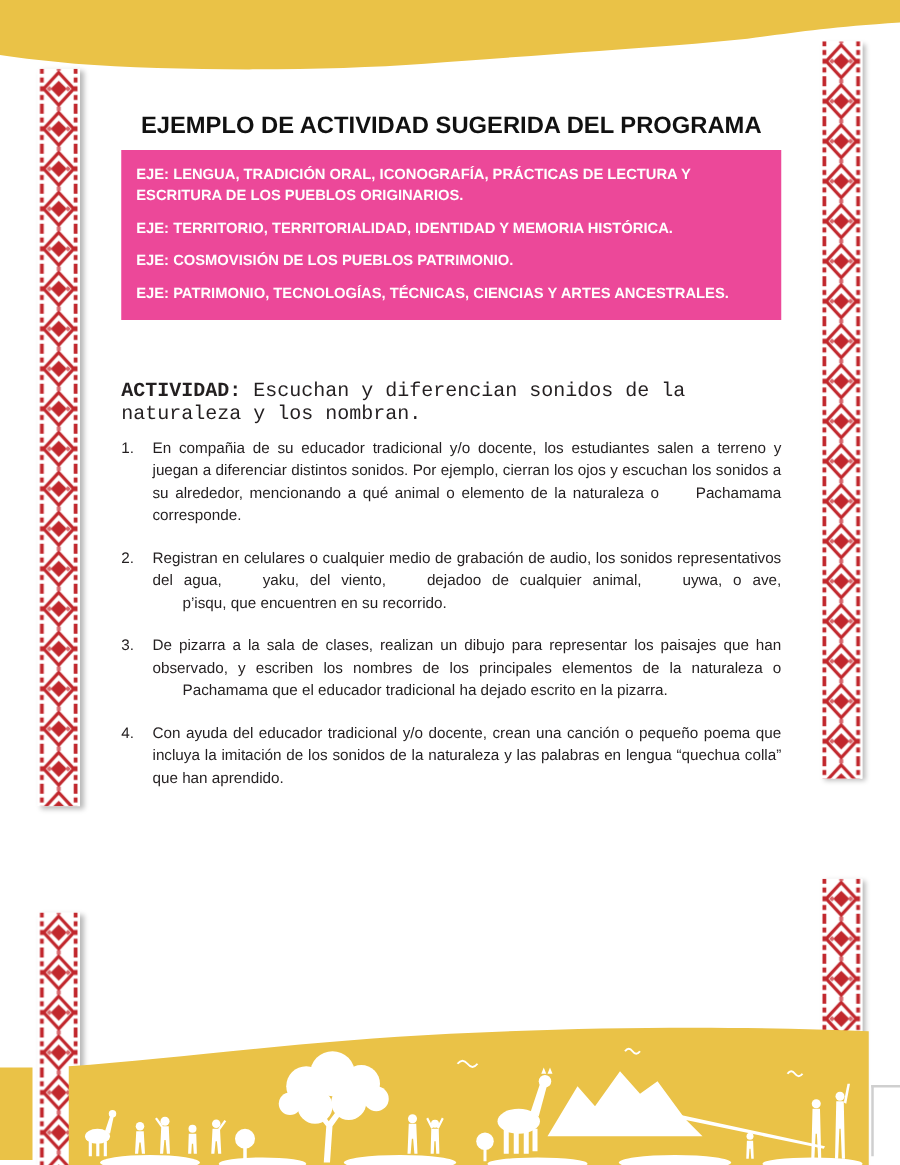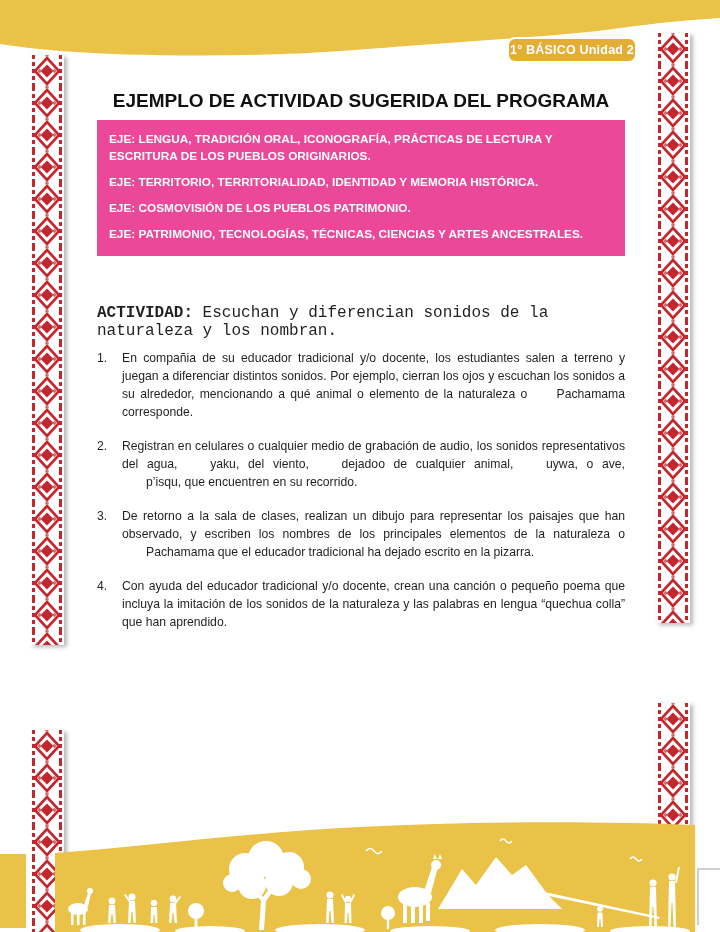--- a/index.html
+++ b/index.html
@@ -71,21 +71,20 @@
         <rect x="15.4" y="30.4" width="3.2" height="3.2" fill="#d8666b"></rect>
         <rect x="8" y="14.4" width="3.2" height="3.2" fill="#d8666b" transform="rotate(45 9.6 16)"></rect>
         <rect x="22.8" y="14.4" width="3.2" height="3.2" fill="#d8666b" transform="rotate(45 24.4 16)"></rect>
       </pattern>
     </defs>
   </svg>
 
   <svg class="top-band" viewBox="0 0 720 66">
     <path d="M0,0 H720 V18 C660,22 636,26 598,31 L556,35 C478,41 420,45 340,51 C258,57 140,57 60,51 C40,49 18,47 0,44 Z" fill="#eac247"></path>
   </svg>
-  <div class="unit-badge">1° BÁSICO Unidad 2</div>
 
   <div class="strip strip-left-a">
     <svg width="34" height="590">
         <rect width="34" height="590" fill="url(#andean)"></rect>
       </svg>
   </div>
   <div class="strip strip-left-b">
     <svg width="34" height="202">
         <rect width="34" height="202" fill="url(#andean)"></rect>
       </svg>
@@ -118,21 +117,21 @@
     <div class="example-item">
       <span class="example-num">1.</span>
       <span class="example-text"><span>En compañia de su educador tradicional y/o docente, los estudiantes salen a terreno y juegan a diferenciar distintos sonidos. Por ejemplo, cierran los ojos y escuchan los sonidos a su alrededor, mencionando a qué animal o elemento de la naturaleza o </span><b>Pachamama</b><span> corresponde.</span></span>
     </div>
     <div class="example-item">
       <span class="example-num">2.</span>
       <span class="example-text"><span>Registran en celulares o cualquier medio de grabación de audio, los sonidos representativos del agua, </span><b>yaku</b><span>, del viento, </span><b>dejado</b><span>o de cualquier animal, </span><b>uywa</b><span>, o ave, </span><b>p’isqu</b><span>, que encuentren en su recorrido.</span></span>
     </div>
     <div class="example-item">
       <span class="example-num">3.</span>
-      <span class="example-text"><span>De retorno a la sala de clases, realizan un dibujo para representar los paisajes que han observado, y escriben los nombres de los principales elementos de la naturaleza o </span><b>Pachamama</b><span> que el educador tradicional ha dejado escrito en la pizarra.</span></span>
+      <span class="example-text"><span>De pizarra a la sala de clases, realizan un dibujo para representar los paisajes que han observado, y escriben los nombres de los principales elementos de la naturaleza o </span><b>Pachamama</b><span> que el educador tradicional ha dejado escrito en la pizarra.</span></span>
     </div>
     <div class="example-item">
       <span class="example-num">4.</span>
       <span class="example-text"><span>Con ayuda del educador tradicional y/o docente, crean una canción o pequeño poema que incluya la imitación de los sonidos de la naturaleza y las palabras en lengua “quechua colla” que han aprendido.</span></span>
     </div>
   </div>
 
   <div class="left-yellow-block"></div>
   <div class="page-curl curl-v"></div>
   <div class="page-curl curl-h"></div>

